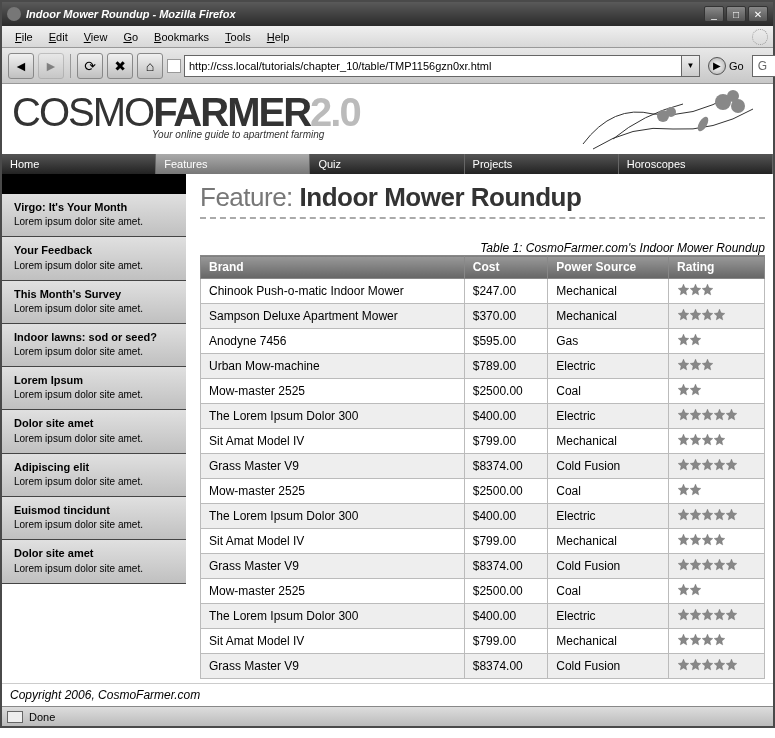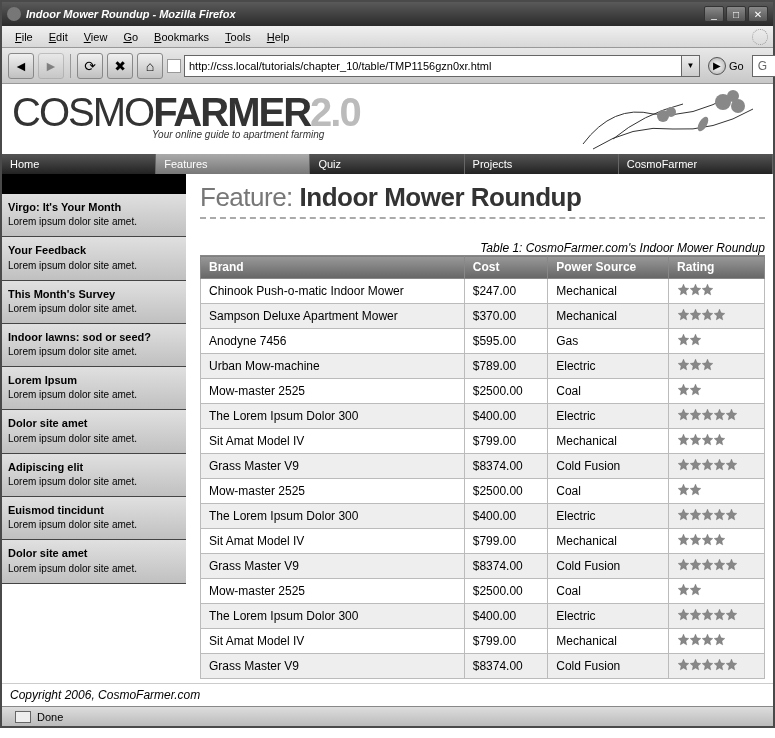--- a/index.html
+++ b/index.html
@@ -39,42 +39,42 @@
 .tagline { font-size: 10px; font-style: italic; margin-left: 140px; margin-top: -6px; color: #333; }
 .flowers { position: absolute; right: 0; top: 0; width: 200px; height: 70px; }
 
 .nav { display: flex; background: #c4b5fd; height: 20px; }
 .nav-item { flex: 1; border-right: 1px solid #666; color: #fff; font-size: 11px; display: flex; align-items: center; padding-left: 8px; background: linear-gradient(#555,#222); }
 .nav-item.active { background: linear-gradient(#aaa,#777); color: #fff; }
 
 .content { display: flex; }
 .sidebar { width: 184px; }
 .side-black { height: 20px; background: #000; }
-.side-item { border-bottom: 1px solid #444; padding: 6px 6px 8px 6px; background: linear-gradient(#e0e0e0,#c0c0c0); font-size: 10px; line-height: 1.3; }
+.side-item { border-bottom: 1px solid #444; padding: 6px 6px 8px 12px; background: linear-gradient(#e0e0e0,#c0c0c0); font-size: 10px; line-height: 1.3; }
 .side-item .title { font-weight: bold; font-size: 11px; display: block; margin-bottom: 1px; }
 
 .main { flex: 1; padding: 8px 8px 4px 14px; }
 .main h1 { font-family: "Arial Narrow", Arial, sans-serif; font-size: 26px; font-weight: 300; color: #777; margin-bottom: 4px; letter-spacing: -0.5px; }
 .main h1 .bold { font-weight: bold; color: #333; }
 .main .dash { border-bottom: 2px dashed #aaa; margin-bottom: 22px; }
 .caption { text-align: right; font-style: italic; font-size: 12px; margin-bottom: 0; }
 
 .data-table { width: 100%; border-collapse: collapse; font-size: 12px; }
 .data-table th { background: linear-gradient(#999,#666); color: #fff; text-align: left; padding: 4px 8px; border: 1px solid #888; font-weight: bold; font-size: 12px; }
 .data-table td { padding: 4px 8px; border: 1px solid #bbb; }
 .data-table tr:nth-child(even) td { background: #eee; }
 .data-table tr:nth-child(odd) td { background: #fff; }
 
 .stars { white-space: nowrap; }
 .star { display: inline-block; width: 13px; height: 13px; position: relative; margin-right: -1px; }
 .star svg { width: 13px; height: 13px; display: block; }
 
 .footer { font-style: italic; padding: 4px 8px; font-size: 12px; border-top: 1px solid #ccc; }
 
-.statusbar { background: linear-gradient(#ddd,#bbb); display: flex; align-items: center; padding: 2px 13px; gap: 6px; height: 20px; border-top: 1px solid #888; }
+.statusbar { background: linear-gradient(#ddd,#bbb); display: flex; align-items: center; padding: 2px 5px; gap: 6px; height: 20px; border-top: 1px solid #888; }
 .status-icon { width: 16px; height: 12px; border: 1px solid #666; background: #eee; }
 </style>
 </head>
 <body>
 
 <div class="window">
   <div class="titlebar">
     <div class="titlebar-icon"></div>
     <div class="titlebar-text">Indoor Mower Roundup - Mozilla Firefox</div>
     <div class="titlebar-btns">
@@ -136,21 +136,21 @@
           <ellipse cx="130" cy="40" rx="4" ry="8" transform="rotate(30 130 40)"></ellipse>
         </g>
       </svg>
     </div>
 
     <div class="nav" id="nav">
         <div class="nav-item">Home</div>
         <div class="nav-item active">Features</div>
         <div class="nav-item">Quiz</div>
         <div class="nav-item">Projects</div>
-        <div class="nav-item">CosmoFarmer</div>
+        <div class="nav-item">Horoscopes</div>
       </div>
 
     <div class="content">
       <div class="sidebar">
         <div class="side-black"></div>
         <div id="sidebar-items">
             <div class="side-item"><span class="title">Virgo: It's Your Month</span><span>Lorem ipsum dolor site amet.</span></div>
             <div class="side-item"><span class="title">Your Feedback</span><span>Lorem ipsum dolor site amet.</span></div>
             <div class="side-item"><span class="title">This Month's Survey</span><span>Lorem ipsum dolor site amet.</span></div>
             <div class="side-item"><span class="title">Indoor lawns: sod or seed?</span><span>Lorem ipsum dolor site amet.</span></div>

